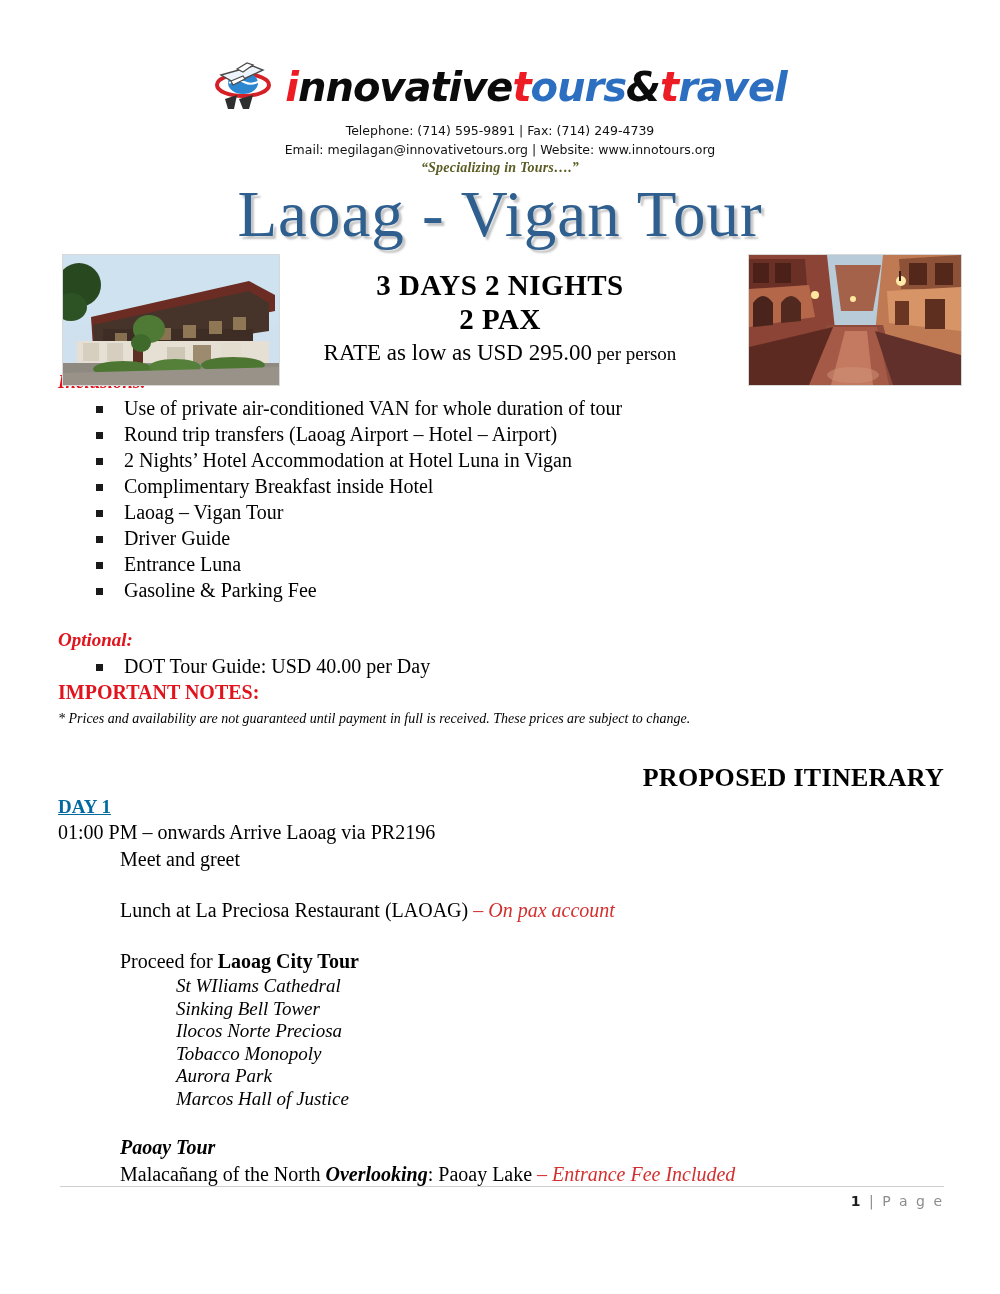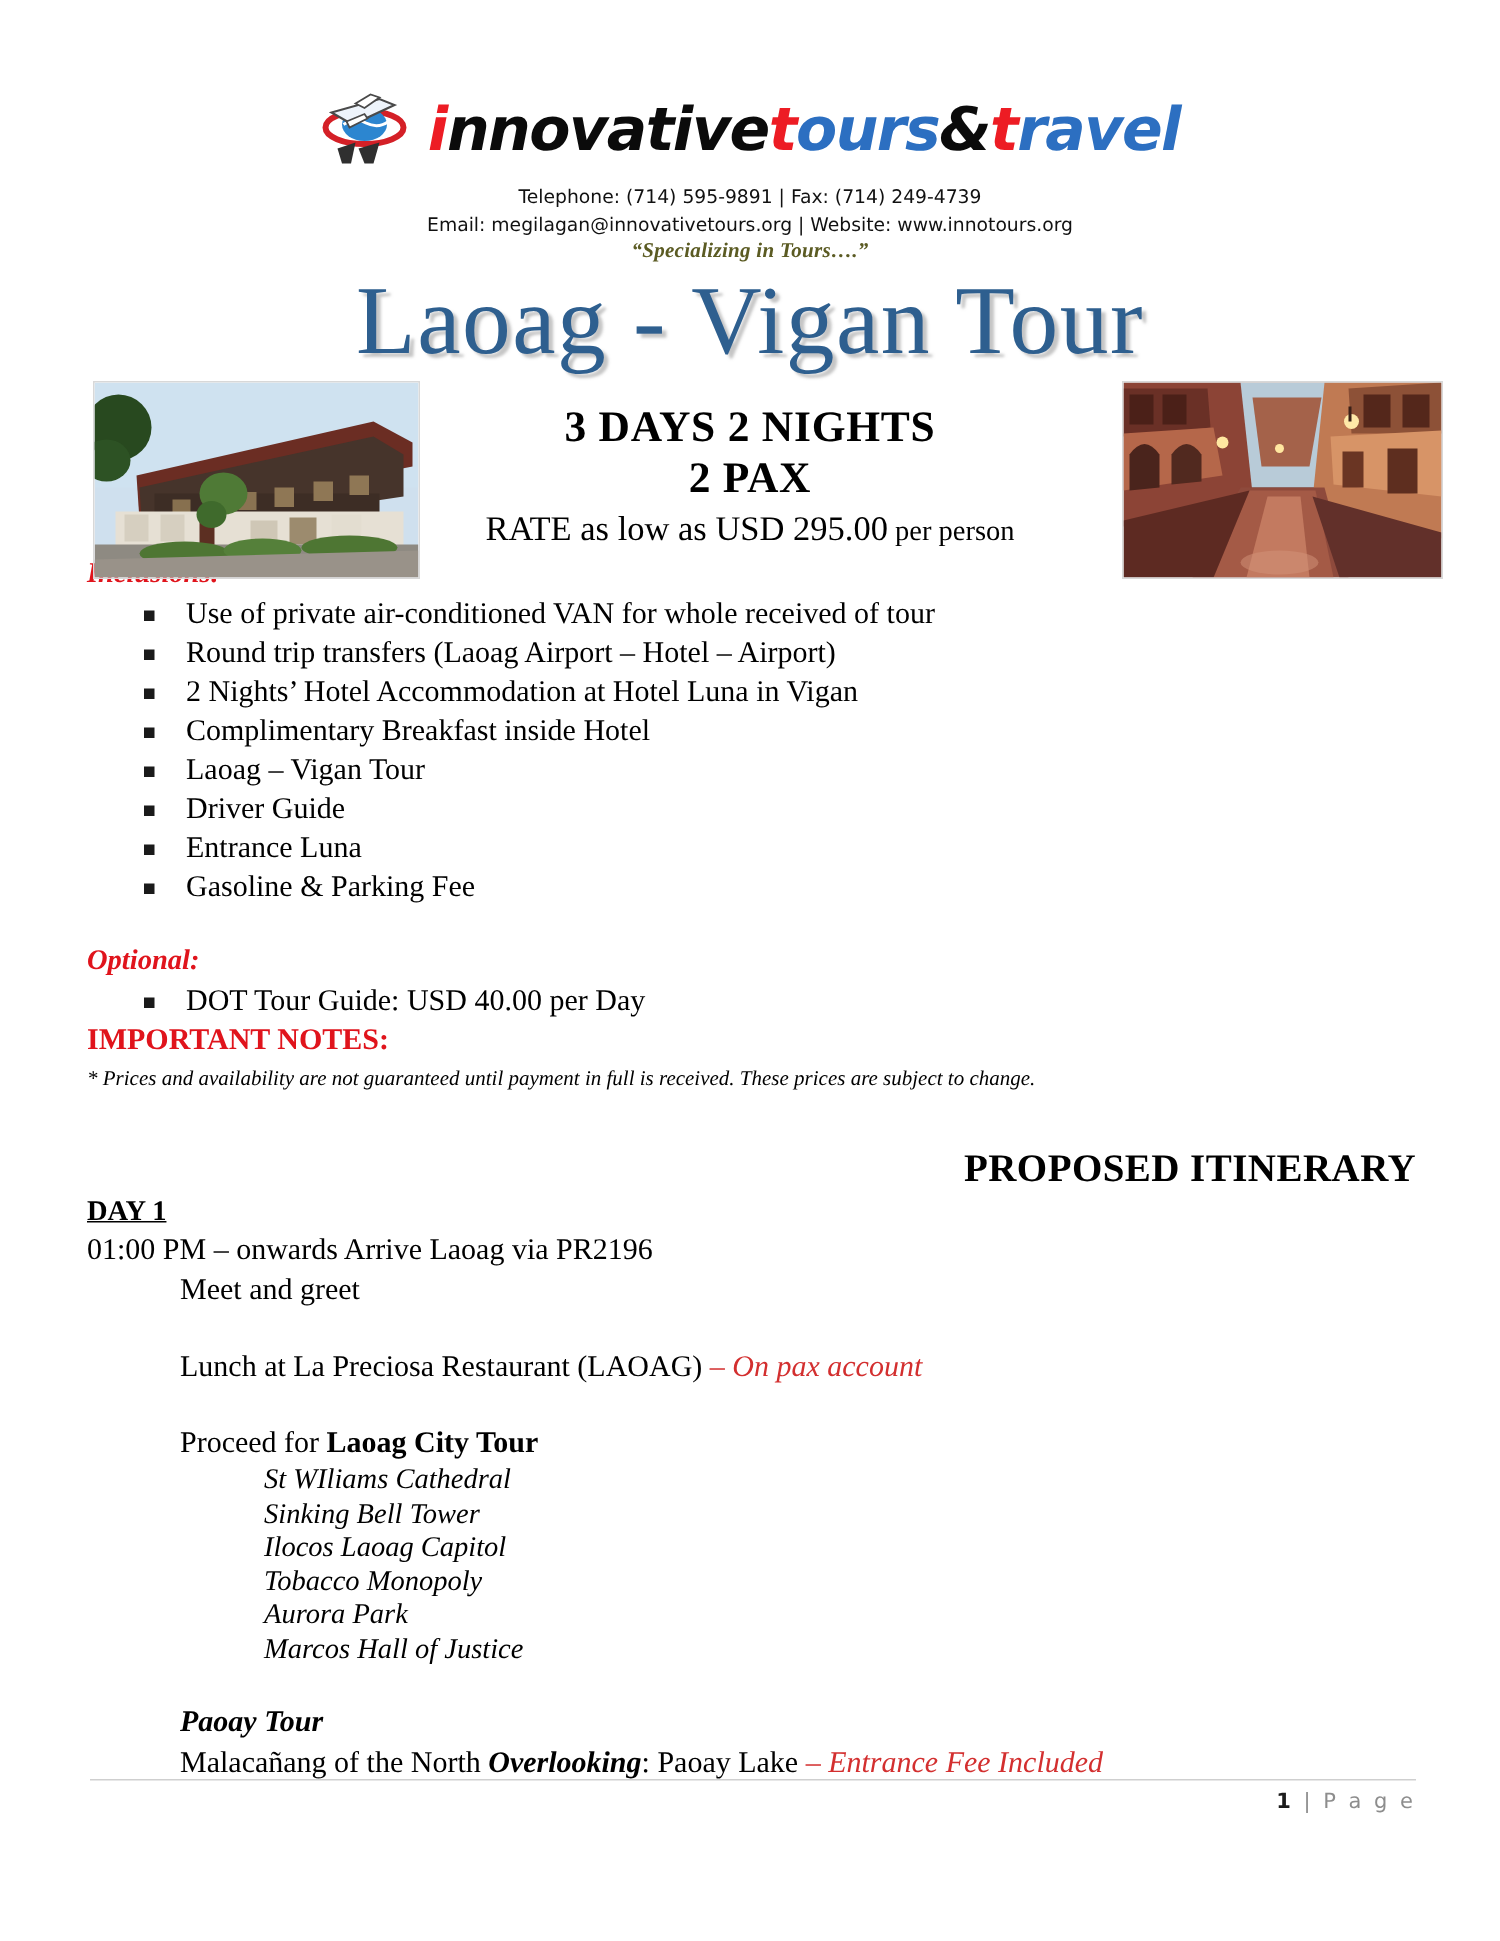--- a/index.html
+++ b/index.html
@@ -166,21 +166,21 @@
   
   .itin-title {
     text-align: right;
     font-size: 26px;
     font-weight: bold;
     letter-spacing: .3px;
     margin-top: 30px;
     line-height: 32px;
   }
   .day-label {
-    color: #000000;
+    color: #0369a1;
     font-weight: bold;
     text-decoration: underline;
     font-size: 19px;
     line-height: 25px;
     display: inline-block;
   }
   .itin-line {
     font-size: 20px;
     line-height: 27px;
   }
@@ -321,21 +321,21 @@
   <div class="headline-block">
     <div class="h-days">3 DAYS 2 NIGHTS</div>
     <div class="h-pax">2 PAX</div>
     <div class="h-rate"><span>RATE as low as USD 295.00</span><span class="small"> per person</span></div>
   </div>
 
   <div class="body-wrap">
 
     <div class="sec-head-red">Inclusions:</div>
     <ul class="sq">
-      <li>Use of private air-conditioned VAN for whole received of tour</li>
+      <li>Use of private air-conditioned VAN for whole duration of tour</li>
       <li>Round trip transfers (Laoag Airport – Hotel – Airport)</li>
       <li>2 Nights’ Hotel Accommodation at Hotel Luna in Vigan</li>
       <li>Complimentary Breakfast inside Hotel</li>
       <li>Laoag – Vigan Tour</li>
       <li>Driver Guide</li>
       <li>Entrance Luna</li>
       <li>Gasoline &amp; Parking Fee</li>
     </ul>
 
     <div class="gap-md"></div>
@@ -359,21 +359,21 @@
 
       <div class="itin-line indent-1"><span>Lunch at La Preciosa Restaurant (LAOAG) </span><span class="red-italic">– On pax account</span></div>
 
       <div class="gap-md"></div>
 
       <div class="itin-line indent-1"><span>Proceed for </span><span class="bold">Laoag City Tour</span></div>
 
       <div class="indent-2">
         <div class="sight">St WIliams Cathedral</div>
         <div class="sight">Sinking Bell Tower</div>
-        <div class="sight">Ilocos Laoag Capitol</div>
+        <div class="sight">Ilocos Norte Preciosa</div>
         <div class="sight">Tobacco Monopoly</div>
         <div class="sight">Aurora Park</div>
         <div class="sight">Marcos Hall of Justice</div>
       </div>
 
       <div class="gap-md"></div>
 
       <div class="itin-line indent-1 bold-ital">Paoay Tour</div>
       <div class="itin-line indent-1"><span class="ital">Malacañang of the North </span><span class="bold-ital">Overlooking</span><span class="ital">: Paoay Lake </span><span class="red-italic">– Entrance Fee Included</span></div>
     </div>

